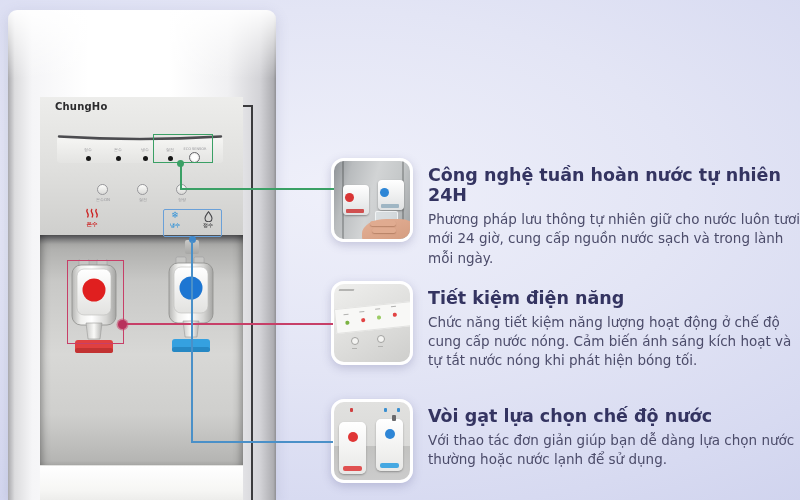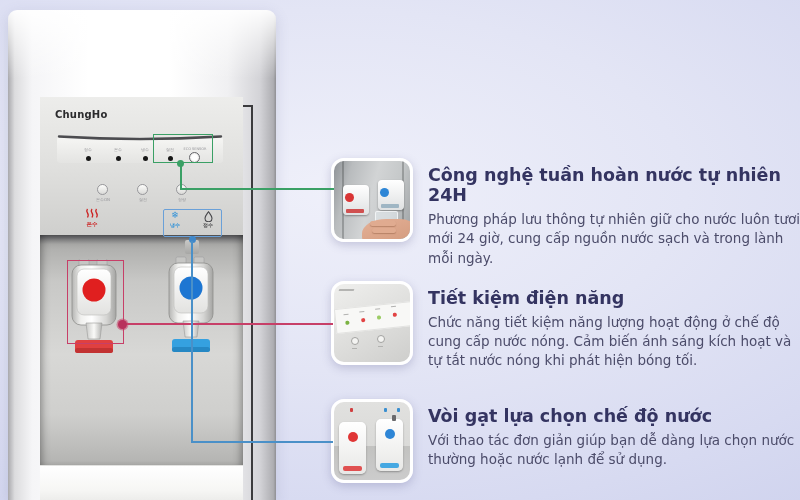--- a/index.html
+++ b/index.html
@@ -19,21 +19,21 @@
     border:2px solid #3b3b3d;border-bottom:none;box-sizing:border-box;}
   .cpanel{position:absolute;left:40px;top:97px;width:203px;height:138px;
     background:linear-gradient(180deg,#ededeb 0%,#e0e0de 50%,#cfcfcd 100%);}
   .alcove{position:absolute;left:40px;top:235px;width:203px;height:230px;
     background:linear-gradient(180deg,#86868a 0%,#adadab 4%,#c8c8c6 20%,#d8d8d6 52%,#cfcfcd 78%,#b3b3b1 100%);
     box-shadow:inset 7px 0 9px -5px rgba(0,0,0,.32), inset -7px 0 9px -5px rgba(0,0,0,.32), inset 0 9px 10px -6px rgba(0,0,0,.5);}
   .tray{position:absolute;left:40px;top:465px;width:203px;height:35px;
     background:linear-gradient(180deg,#ffffff 0%,#f6f6f4 70%,#ececea 100%);
     border-top:1px solid #e2e2e0;}
   
-  .logo{position:absolute;left:55px;top:109px;font-size:10px;font-weight:bold;color:#2b2b2d;letter-spacing:.2px;}
+  .logo{position:absolute;left:55px;top:101px;font-size:10px;font-weight:bold;color:#2b2b2d;letter-spacing:.2px;}
   .strip{position:absolute;left:57px;top:137px;width:166px;height:26px;border-radius:3px;
     background:linear-gradient(180deg,#f6f6f4,#e4e4e2);}
   .strip-arc{position:absolute;left:57px;top:133px;width:166px;height:9px;}
   .ind-dot{position:absolute;width:5px;height:5px;border-radius:50%;background:#161616;top:156px;}
   .ind-label{position:absolute;top:147px;width:26px;margin-left:-13px;text-align:center;
     font-size:4px;color:#97979b;white-space:nowrap;}
   .eco-circle{position:absolute;left:189px;top:152px;width:11px;height:11px;border-radius:50%;
     border:1.5px solid #66666a;background:radial-gradient(#ffffff 40%,#dcdcda);box-sizing:border-box;}
   .green-rect{position:absolute;left:153px;top:134px;width:60px;height:29px;border:1.5px solid #3aa065;box-sizing:border-box;}
   .btn{position:absolute;top:184px;width:11px;height:11px;border-radius:50%;border:1.5px solid #97979b;

